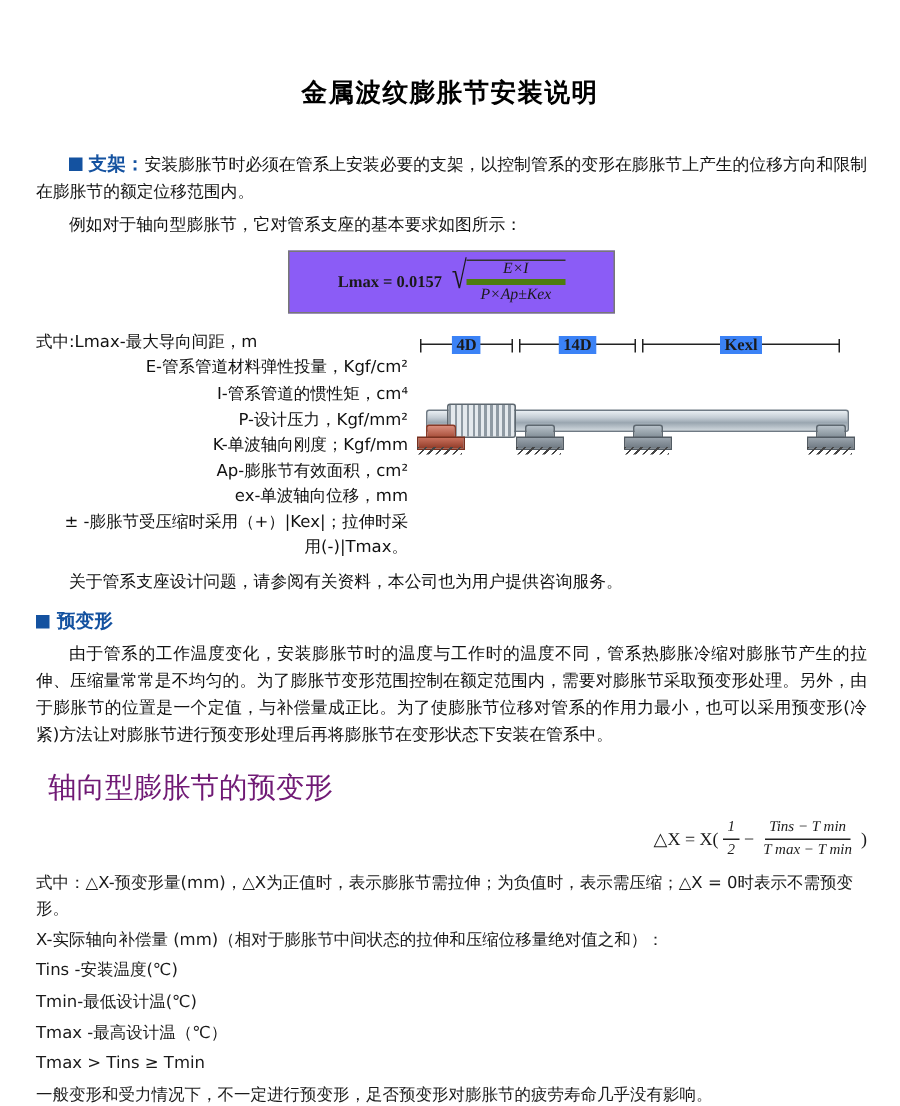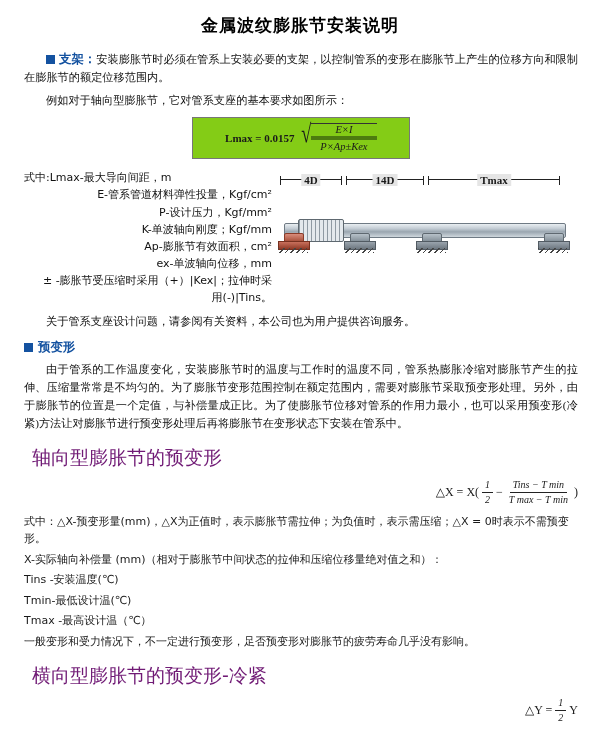--- a/index.html
+++ b/index.html
@@ -21,34 +21,34 @@
     padding: 0;
     box-sizing: border-box;
   }
   .title {
     text-align: center;
     font-size: 17px;
     font-weight: bold;
     letter-spacing: 1px;
     padding: 14px 0 6px 0;
     color: #000;
+    margin-top: 36px;
   }
   .content {
     padding: 0 22px 0 24px;
   }
   .para {
     font-size: 11.2px;
     line-height: 1.62;
     text-align: justify;
     margin: 4px 0 3px 0;
     color: #111;
   }
   .indent {
     text-indent: 22px;
-    font-family: Liberation Serif, serif;
   }
   .sec-head {
     font-size: 12.4px;
     font-weight: bold;
     color: #1452a0;
     margin: 9px 0 3px 0;
     display: flex;
     align-items: center;
     gap: 5px;
   }
@@ -56,21 +56,21 @@
     display: inline-block;
     width: 9px;
     height: 9px;
     background: #1452a0;
     flex: 0 0 auto;
   }
   .sec-head-line {
     font-size: 11.2px;
     line-height: 1.62;
     text-align: justify;
-    margin: 6px 0 3px 0;
+    margin: 20px 0 3px 0;
     color: #111;
     text-indent: 22px;
   }
   .sec-head-line .mark {
     display: inline-block;
     width: 9px;
     height: 9px;
     background: #1452a0;
     vertical-align: -1px;
     margin-right: 4px;
@@ -89,21 +89,21 @@
   .formula-box {
     margin: 8px auto 6px auto;
     width: 218px;
     border: 1px solid #777;
     padding: 5px 8px 6px 8px;
     box-sizing: border-box;
     display: flex;
     align-items: center;
     justify-content: center;
     gap: 4px;
-    background: #84cc16;
+    background: #8b5cf6;
   }
   .formula-label {
     font-size: 11px;
     font-weight: bold;
     font-family: "Liberation Serif", serif;
     white-space: nowrap;
   }
   .sqrt {
     display: flex;
     align-items: stretch;
@@ -184,21 +184,21 @@
     width: 1px;
     height: 9px;
     background: #222;
   }
   .dim-seg::before { left: 0; }
   .dim-seg::after { right: 0; }
   .dim-lbl {
     position: absolute;
     top: -6px;
     transform: translateX(-50%);
-    background: #e5e5e5;
+    background: #3b82f6;
     padding: 0 3px;
   }
   .pipe-area {
     position: relative;
     height: 80px;
     margin-top: 2px;
   }
   .pipe {
     position: absolute;
     left: 8px;
@@ -320,38 +320,39 @@
           <span class="num">E×I</span>
           <span class="den">P×Ap±Kex</span>
         </span>
       </span>
     </div>
 
     <div class="two-col">
       <div class="left defs">
         <div class="def-line">式中:Lmax-最大导向间距，m</div>
         <div class="def-line sub">E-管系管道材料弹性投量，Kgf/cm²</div>
+        <div class="def-line sub">I-管系管道的惯性矩，cm⁴</div>
         <div class="def-line sub">P-设计压力，Kgf/mm²</div>
         <div class="def-line sub">K-单波轴向刚度；Kgf/mm</div>
         <div class="def-line sub">Ap-膨胀节有效面积，cm²</div>
         <div class="def-line sub">ex-单波轴向位移，mm</div>
-        <div class="def-line sub">± -膨胀节受压缩时采用（+）|Kex|；拉伸时采用(-)|Tins。</div>
+        <div class="def-line sub">± -膨胀节受压缩时采用（+）|Kex|；拉伸时采用(-)|Tmax。</div>
       </div>
 
       <div class="right">
         <div class="diagram">
           <div class="dim-row">
             <div class="dim-seg" style="left:4px; width:62px;">
               <span class="dim-lbl" style="left:31px;">4D</span>
             </div>
             <div class="dim-seg" style="left:70px; width:78px;">
               <span class="dim-lbl" style="left:39px;">14D</span>
             </div>
             <div class="dim-seg" style="left:152px; width:132px;">
-              <span class="dim-lbl" style="left:66px;">Tmax</span>
+              <span class="dim-lbl" style="left:66px;">Kexl</span>
             </div>
           </div>
 
           <div class="pipe-area">
             <div class="pipe"></div>
             <div class="bellow"></div>
             <div class="support red" style="left:2px; top:36px;">
               <div class="cap"></div>
               <div class="base"></div>
               <div class="hatch"></div>
@@ -401,20 +402,21 @@
         </span>
         <span>)</span>
       </span>
     </div>
 
     <div class="note ml">式中：△X-预变形量(mm)，△X为正值时，表示膨胀节需拉伸；为负值时，表示需压缩；△X = 0时表示不需预变形。</div>
     <div class="note ml">X-实际轴向补偿量 (mm)（相对于膨胀节中间状态的拉伸和压缩位移量绝对值之和）：</div>
     <div class="note ml">Tins -安装温度(℃)</div>
     <div class="note ml">Tmin-最低设计温(℃)</div>
     <div class="note ml">Tmax -最高设计温（℃）</div>
+    <div class="note ml">Tmax &gt; Tins ≥ Tmin</div>
     <div class="note ml">一般变形和受力情况下，不一定进行预变形，足否预变形对膨胀节的疲劳寿命几乎没有影响。</div>
 
     <div class="subhead">横向型膨胀节的预变形-冷紧</div>
 
     <div class="eq-center">
       <span class="eq-inline">
         <span>△Y =</span>
         <span class="fr">
           <span class="n">1</span>
           <span class="d">2</span>

